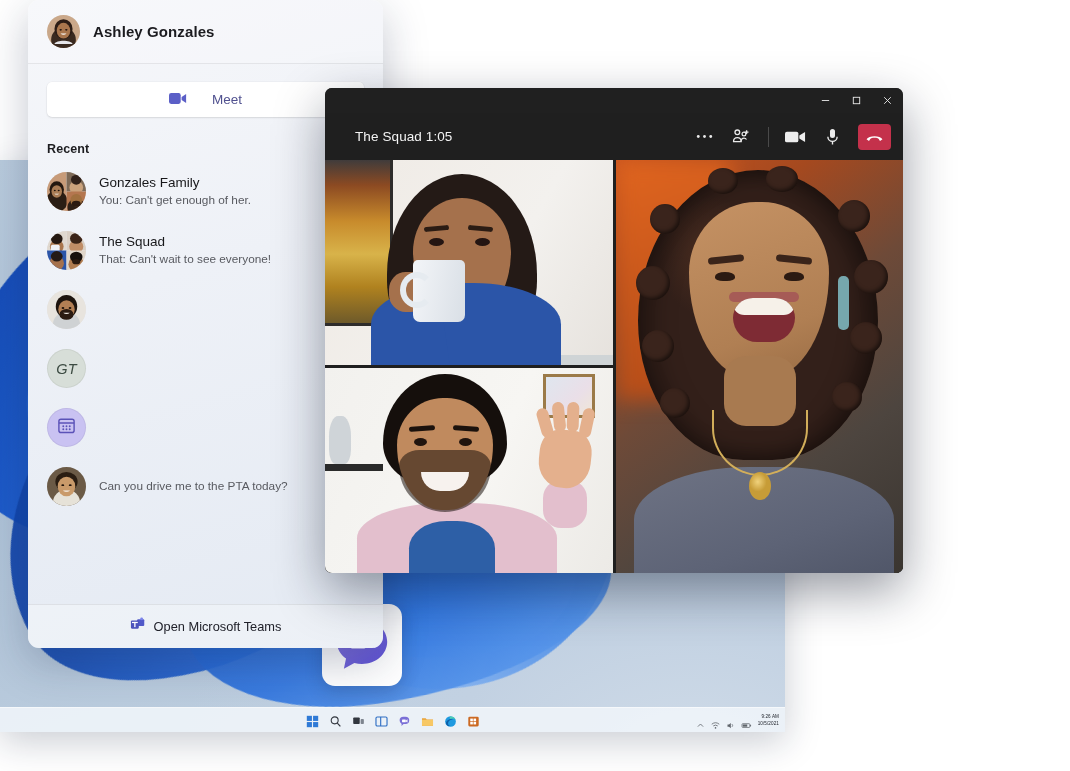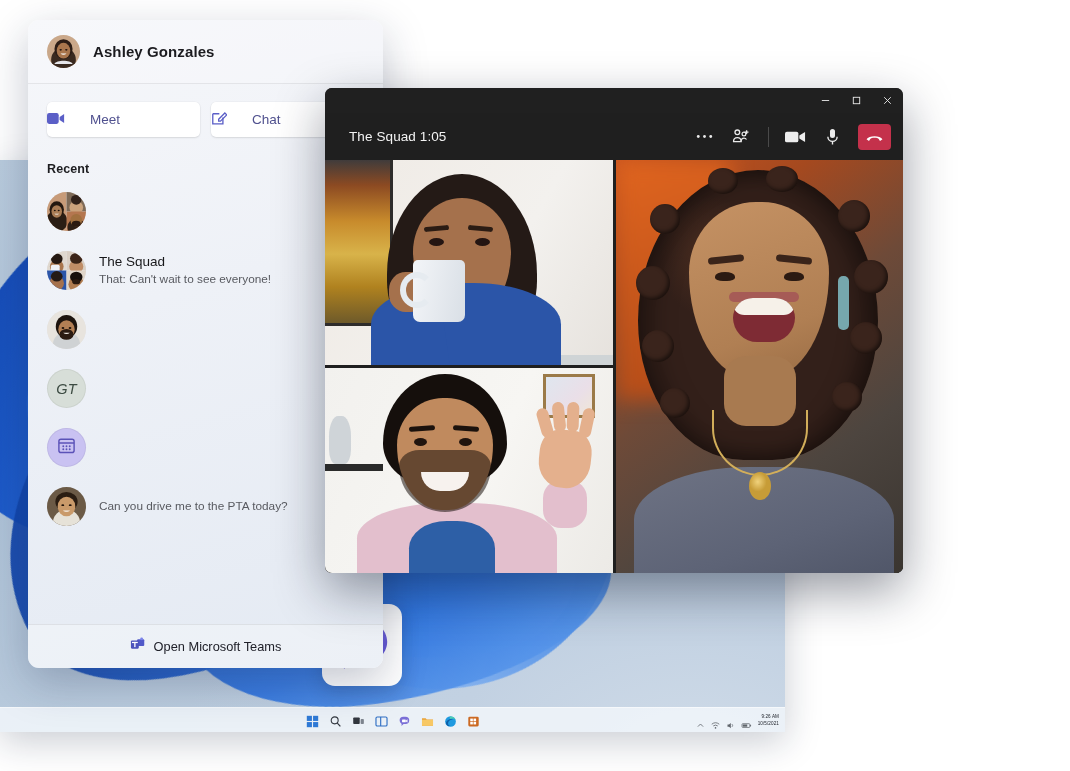--- a/index.html
+++ b/index.html
@@ -84,21 +84,21 @@
   #chat-pin {
     position:absolute; left:322px; top:604px;
     width:80px; height:82px; border-radius:13px;
     background:#ffffff;
     box-shadow: 0 6px 18px rgba(20,30,60,.20);
     display:flex; align-items:center; justify-content:center;
   }
 
   
   #flyout {
-    position:absolute; left:28px; top:20px;
+    position:absolute; left:28px; top:0;
     width:355px; height:648px;
     border-radius:11px;
     background: linear-gradient(165deg,#f6f7fa 0%,#eef1f7 42%,#e4eaf3 100%);
     box-shadow: 0 14px 44px rgba(25,35,70,.26);
     overflow:hidden;
     display:flex; flex-direction:column;
   }
   #fly-header {
     height: 64px; flex:0 0 64px;
     display:flex; align-items:center; gap:13px;
@@ -113,21 +113,21 @@
   }
   #fly-name { font-size:15px; color:#1b1b1f; font-weight:600; letter-spacing:.1px; }
 
   #fly-actions {
     display:flex; gap:11px; padding: 18px 19px 8px 19px;
   }
   .act-btn {
     flex:1; height:35px; border-radius:5px;
     background:#ffffff; border:none;
     box-shadow: 0 1px 2px rgba(0,0,0,.10), 0 0 0 .5px rgba(0,0,0,.04);
-    display:flex; align-items:center; gap:25px;
+    display:flex; align-items:center; justify-content:center; gap:25px;
     font-family:"Liberation Sans", sans-serif;
     font-size:13.5px; color:#5c5fc7; cursor:pointer;
   }
   .act-lbl { color:#50518f; font-size:13.5px; }
 
   #fly-recent-lbl {
     font-size:12.5px; font-weight:700; color:#1d1d20;
     padding: 17px 19px 6px 19px; letter-spacing:.1px;
   }
 
@@ -169,21 +169,21 @@
     height:25px; flex:0 0 25px; background:#202020;
     display:flex; justify-content:flex-end; align-items:stretch;
   }
   .winbtn {
     width:31px; display:flex; align-items:center; justify-content:center;
     cursor:pointer;
   }
 
   #call-bar {
     height:47px; flex:0 0 47px; background:#1f1f1f;
-    display:flex; align-items:center; padding: 0 12px 0 24px; gap:6px;
+    display:flex; align-items:center; padding: 0 12px 0 30px; gap:6px;
   }
   #call-title { font-size:13.5px; color:#f3f3f3; flex:1 1 auto; letter-spacing:.1px; }
   .cbtn {
     width:31px; height:28px; border-radius:4px; border:none; background:transparent;
     display:flex; align-items:center; justify-content:center; cursor:pointer;
   }
   .cdiv { width:1px; height:20px; background:#4a4a4a; margin:0 5px; }
   #hangup {
     width:33px; height:26px; border-radius:4px; border:none;
     background:#c4314b; display:flex; align-items:center; justify-content:center;
@@ -429,30 +429,20 @@
     <div id="fly-actions">
       <button class="act-btn">
         <span>
           <svg width="18" height="13" viewBox="0 0 20 14">
               <rect x="0" y="1" width="13" height="12" rx="2.4" fill="#5b5fc7"></rect>
               <path d="M14 5.2l5-3.2v10l-5-3.2z" fill="#5b5fc7"></path>
             </svg>
         </span>
         <span class="act-lbl">Meet</span>
       </button>
-      <button class="act-btn">
-        <span>
-          <svg width="16" height="16" viewBox="0 0 18 18">
-              <path d="M2 4.2h7.4" stroke="#5b5fc7" stroke-width="1.5" fill="none"></path>
-              <path d="M2 4.2v11.4h11.4V8.4" stroke="#5b5fc7" stroke-width="1.5" fill="none"></path>
-              <path d="M8.6 10.4l7-7 2.1 2.1-7 7h-2.1z" fill="none" stroke="#5b5fc7" stroke-width="1.5"></path>
-            </svg>
-        </span>
-        <span class="act-lbl">Chat</span>
-      </button>
     </div>
 
     <div id="fly-recent-lbl">Recent</div>
 
     <div id="fly-list">
 
       <div class="chat-row">
         <div class="av">
           <svg viewBox="0 0 40 40" width="39" height="39">
             <rect width="20" height="40" fill="#c79b79"></rect>
@@ -463,20 +453,24 @@
               <ellipse cx="12" cy="19" rx="1" ry=".8" fill="#1d120c"></ellipse>
             <path d="M7.6 22.2c1.4 1.3 3.4 1.3 4.8 0z" fill="#fff"></path>
             <rect x="20" width="20" height="20" fill="#7e6a57"></rect>
               <circle cx="30" cy="16" r="7" fill="#caa27c"></circle>
               <ellipse cx="30" cy="8" rx="5.4" ry="5" fill="#30211a"></ellipse>
             <rect x="20" y="20" width="20" height="20" fill="#b4764f"></rect>
               <circle cx="30" cy="36" r="9" fill="#2d1f16"></circle>
               <ellipse cx="30" cy="29" rx="6" ry="6.4" fill="#a1703f"></ellipse>
             <ellipse cx="30" cy="32.6" rx="4.6" ry="3" fill="#2b1a10"></ellipse>
           </svg>
+        </div>
+        <div class="row-txt">
+          <div class="row-title">Gonzales Family</div>
+          <div class="row-sub">You: Can't get enough of her.</div>
         </div>
       </div>
 
       <div class="chat-row">
         <div class="av">
           <svg viewBox="0 0 40 40" width="39" height="39">
             <rect width="20" height="20" fill="#dfd8cf"></rect>
               <circle cx="10" cy="16" r="7" fill="#a9764d"></circle>
               <ellipse cx="10" cy="8" rx="6" ry="5.4" fill="#241811"></ellipse>
               <rect x="4" y="14" width="9" height="8" rx="1.6" fill="#eef1f5"></rect>

